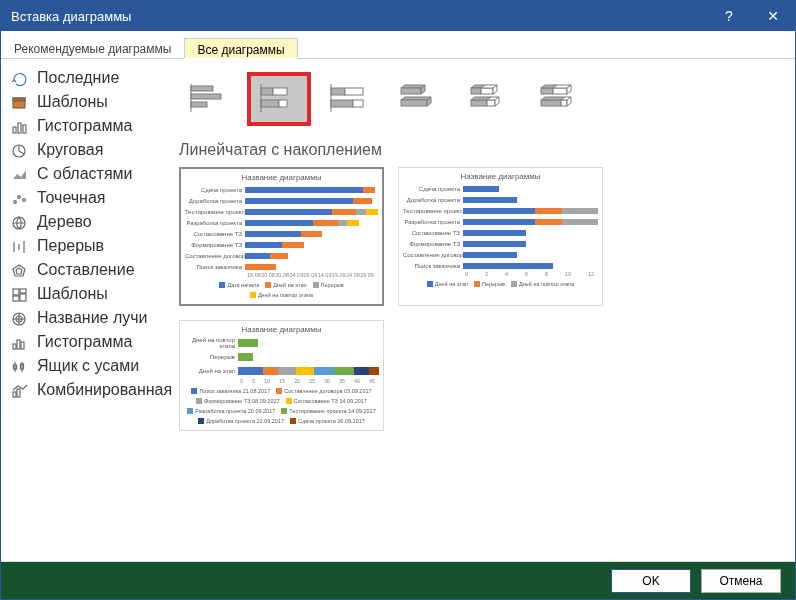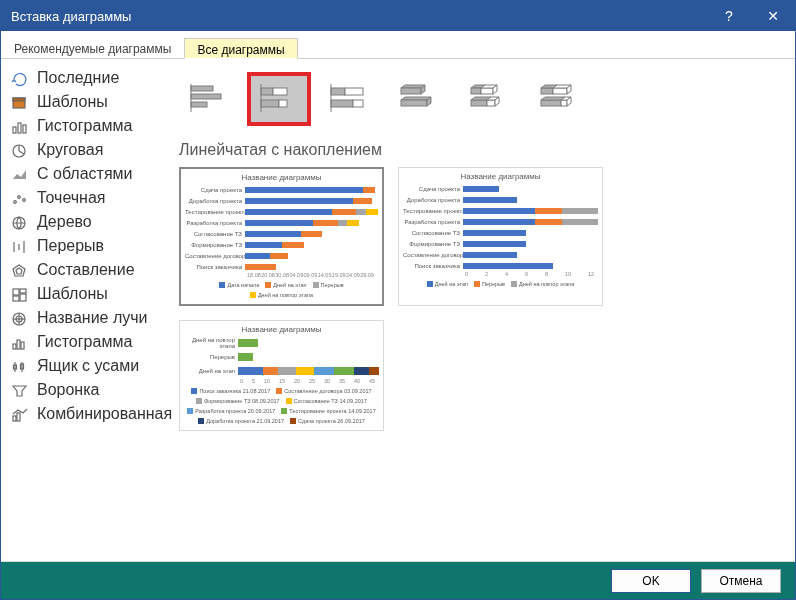--- a/index.html
+++ b/index.html
@@ -29,21 +29,21 @@
   .preview.selected { border: 2px solid #888; }
   .preview .ptitle { text-align: center; font-size: 8px; color: #595959; margin-bottom: 2px; }
   .barrow { display: flex; align-items: center; height: 11px; }
   .barlbl { width: 60px; text-align: right; font-size: 6px; color: #595959; padding-right: 3px; white-space: nowrap; overflow: hidden; }
   .bartrack { flex: 1; display: flex; height: 6px; }
   .seg { height: 6px; }
   .legend { display: flex; flex-wrap: wrap; gap: 4px 6px; justify-content: center; margin-top: 4px; font-size: 5.5px; }
   .legend .li { display: flex; align-items: center; gap: 2px; }
   .sw { width: 6px; height: 6px; }
   .xaxis { display: flex; justify-content: space-between; font-size: 5.5px; padding: 0 4px 0 62px; color: #888; }
-  .footer { height: 38px; border-top: 1px solid #ddd; display: flex; align-items: center; justify-content: flex-end; gap: 10px; padding-right: 14px; background: #0f766e; }
+  .footer { height: 38px; border-top: 1px solid #ddd; display: flex; align-items: center; justify-content: flex-end; gap: 10px; padding-right: 14px; background: #14532d; }
   .footer button { width: 80px; height: 24px; font-size: 12px; background: #fdfdfd; border: 1px solid #adadad; cursor: pointer; }
   .footer button.primary { border: 1.5px solid #2b579a; }
   
   .hb { display:flex; align-items:center; height:14px; }
   .hblbl { width:54px; font-size:6px; text-align:right; padding-right:3px; }
   .hbtrack { display:flex; height:8px; flex:1; }
 </style>
 </head>
 <body>
 
@@ -178,28 +178,20 @@
       <div class="side-item">
         <span class="side-icon">
           <svg viewBox="0 0 18 16">
             <line x1="4" y1="3" x2="4" y2="13"></line>
             <rect x="2.5" y="6" width="3" height="4"></rect>
             <line x1="11" y1="3" x2="11" y2="13"></line>
             <rect x="9.5" y="5" width="3" height="5"></rect>
           </svg>
         </span>
         <span>Ящик с усами</span>
-      </div>
-      <div class="side-item">
-        <span class="side-icon">
-          <svg viewBox="0 0 18 16">
-            <path d="M2 3h13l-4 5v5h-5V8z"></path>
-          </svg>
-        </span>
-        <span>Воронка</span>
       </div>
       <div class="side-item">
         <span class="side-icon">
           <svg viewBox="0 0 18 16">
             <rect x="2" y="9" width="3" height="5"></rect>
             <rect x="6" y="6" width="3" height="8"></rect>
             <polyline points="2,7 7,3 12,6 16,2"></polyline>
           </svg>
         </span>
         <span>Комбинированная</span>

